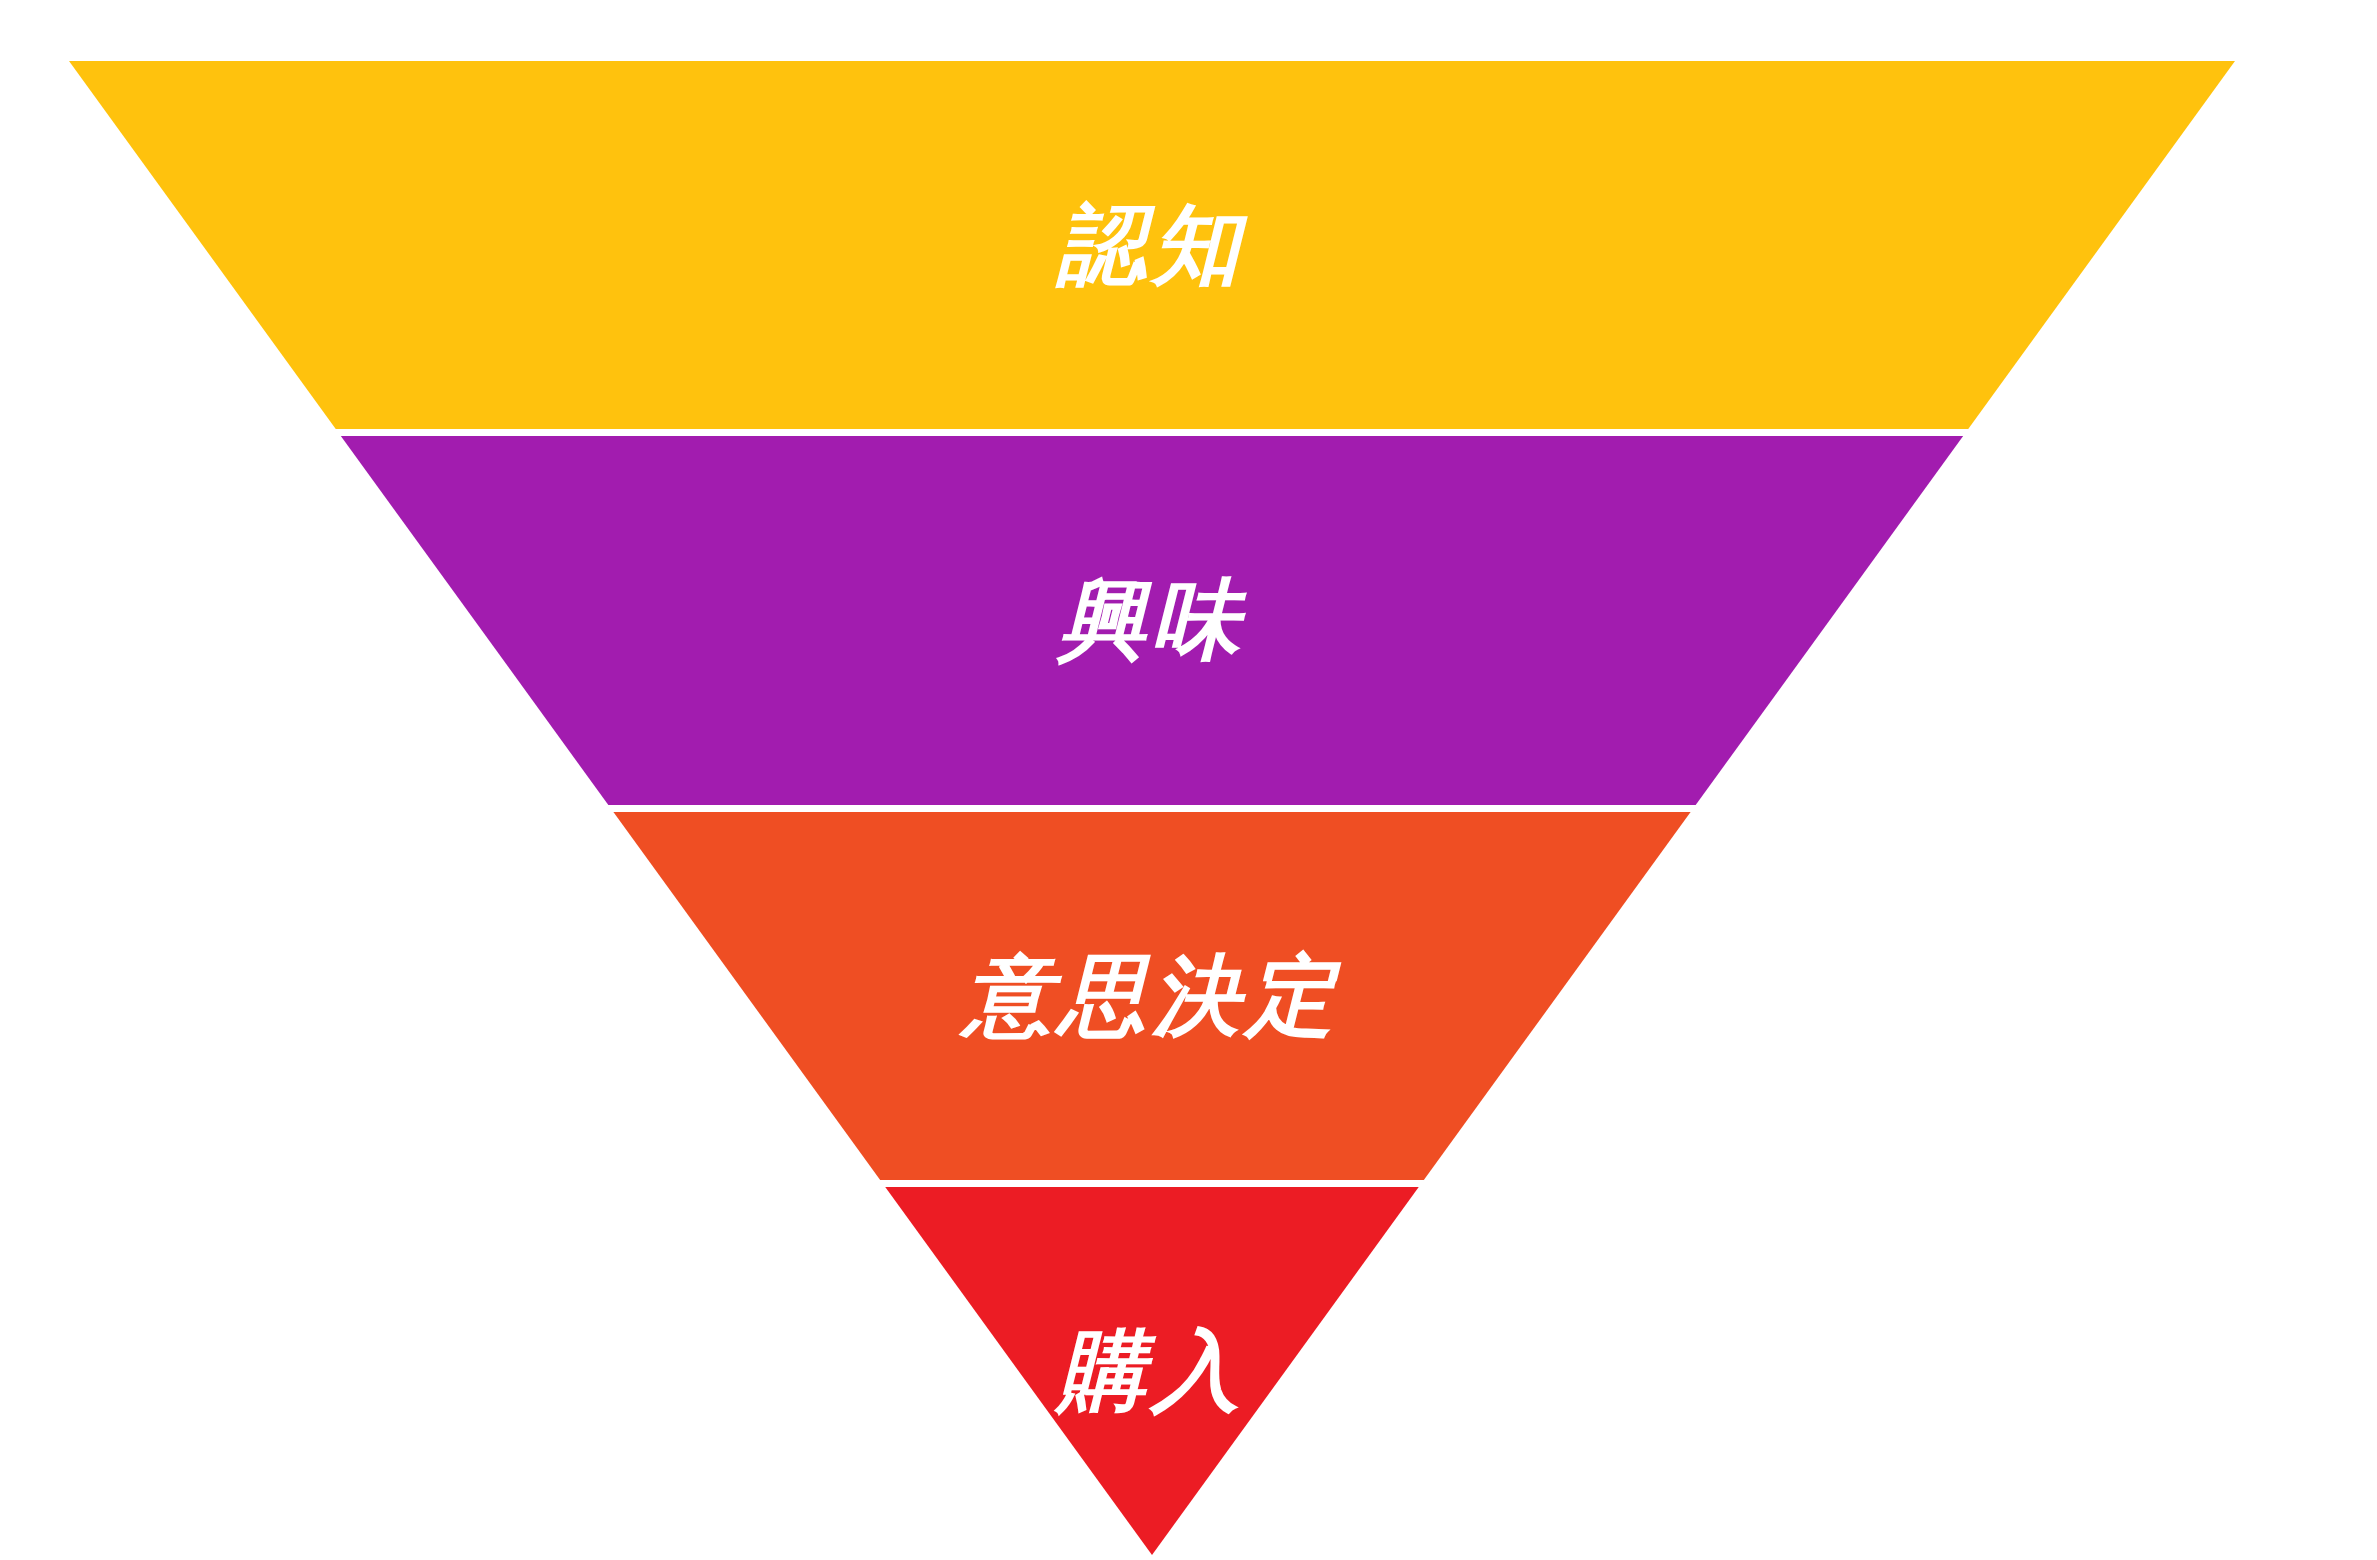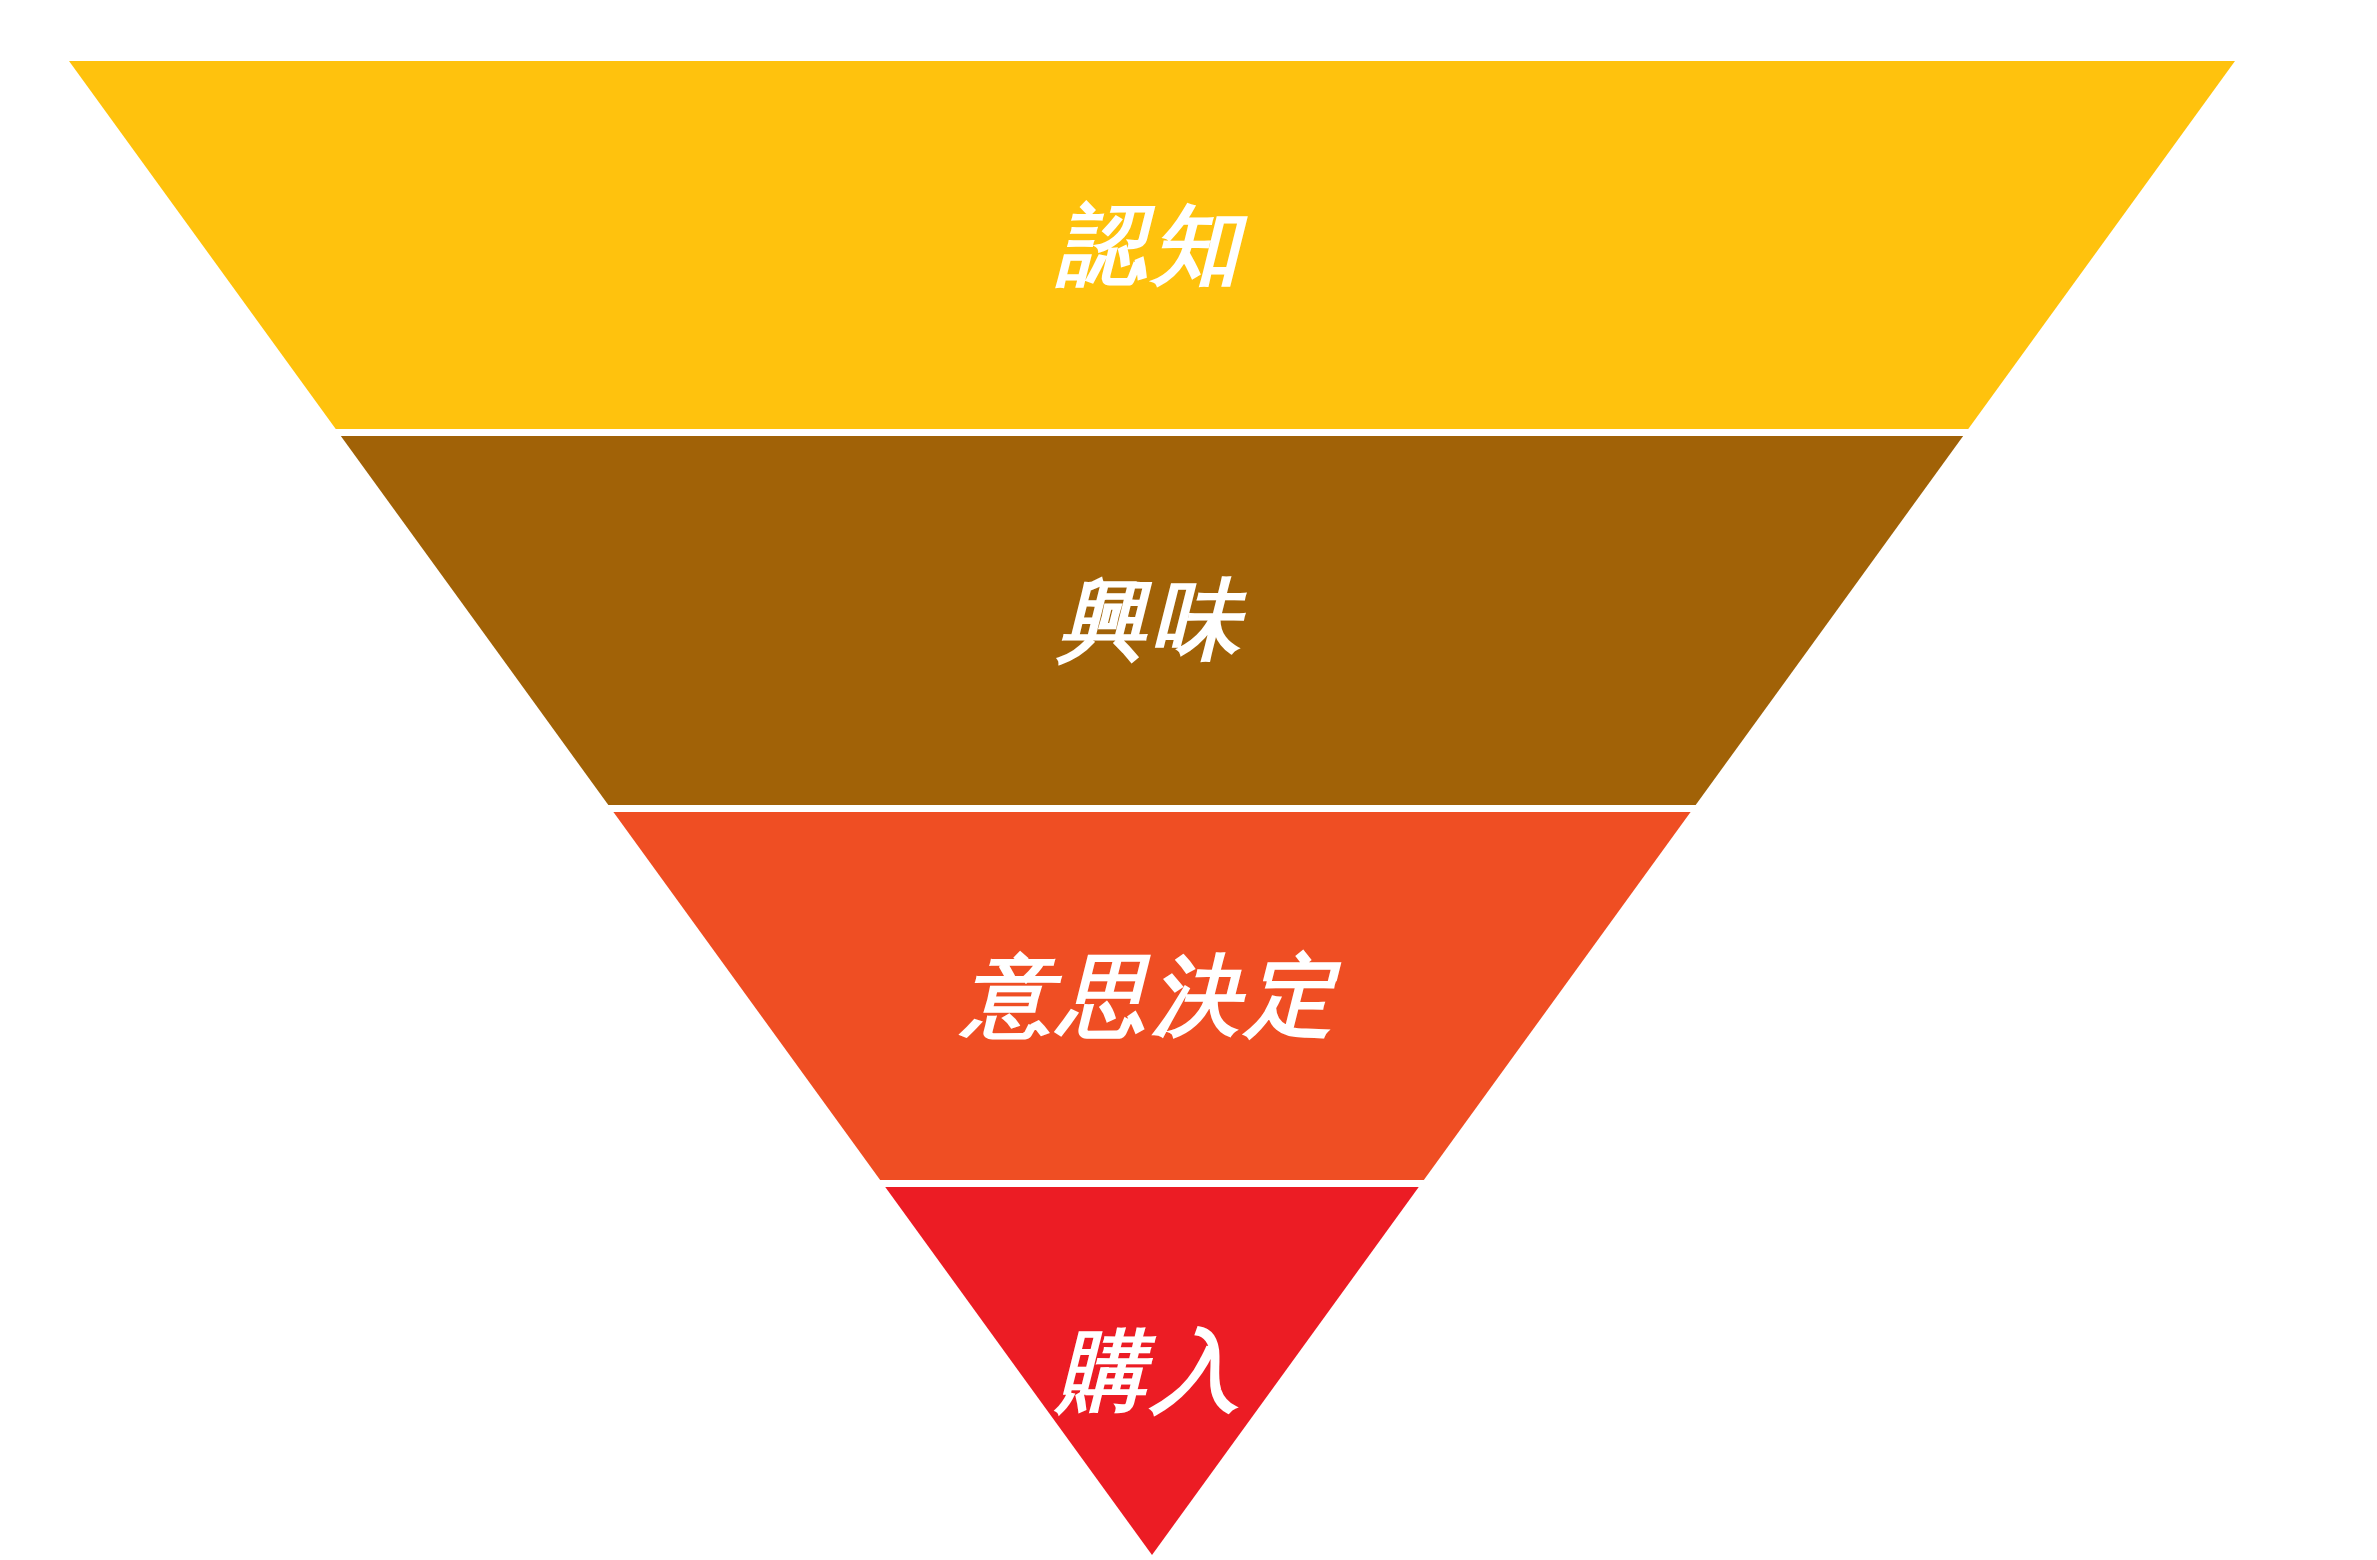--- a/index.html
+++ b/index.html
@@ -45,21 +45,21 @@
 <body>
 
 <div class="page" style="background-color: rgb(255, 255, 255);">
 
   <div class="funnel" style="color: rgb(255, 255, 255);">
 
     <div class="stage" style="background-color: rgb(255, 194, 13);">
       <span class="stage-label">認知</span>
     </div>
 
-    <div class="stage" style="background-color: #a16207;">
+    <div class="stage" style="background-color: #a21caf;">
       <span class="stage-label">興味</span>
     </div>
 
     <div class="stage" style="background-color: rgb(239, 78, 35);">
       <span class="stage-label">意思決定</span>
     </div>
 
     <div class="stage" style="background-color: rgb(236, 28, 36);">
       <span class="stage-label">購入</span>
     </div>

